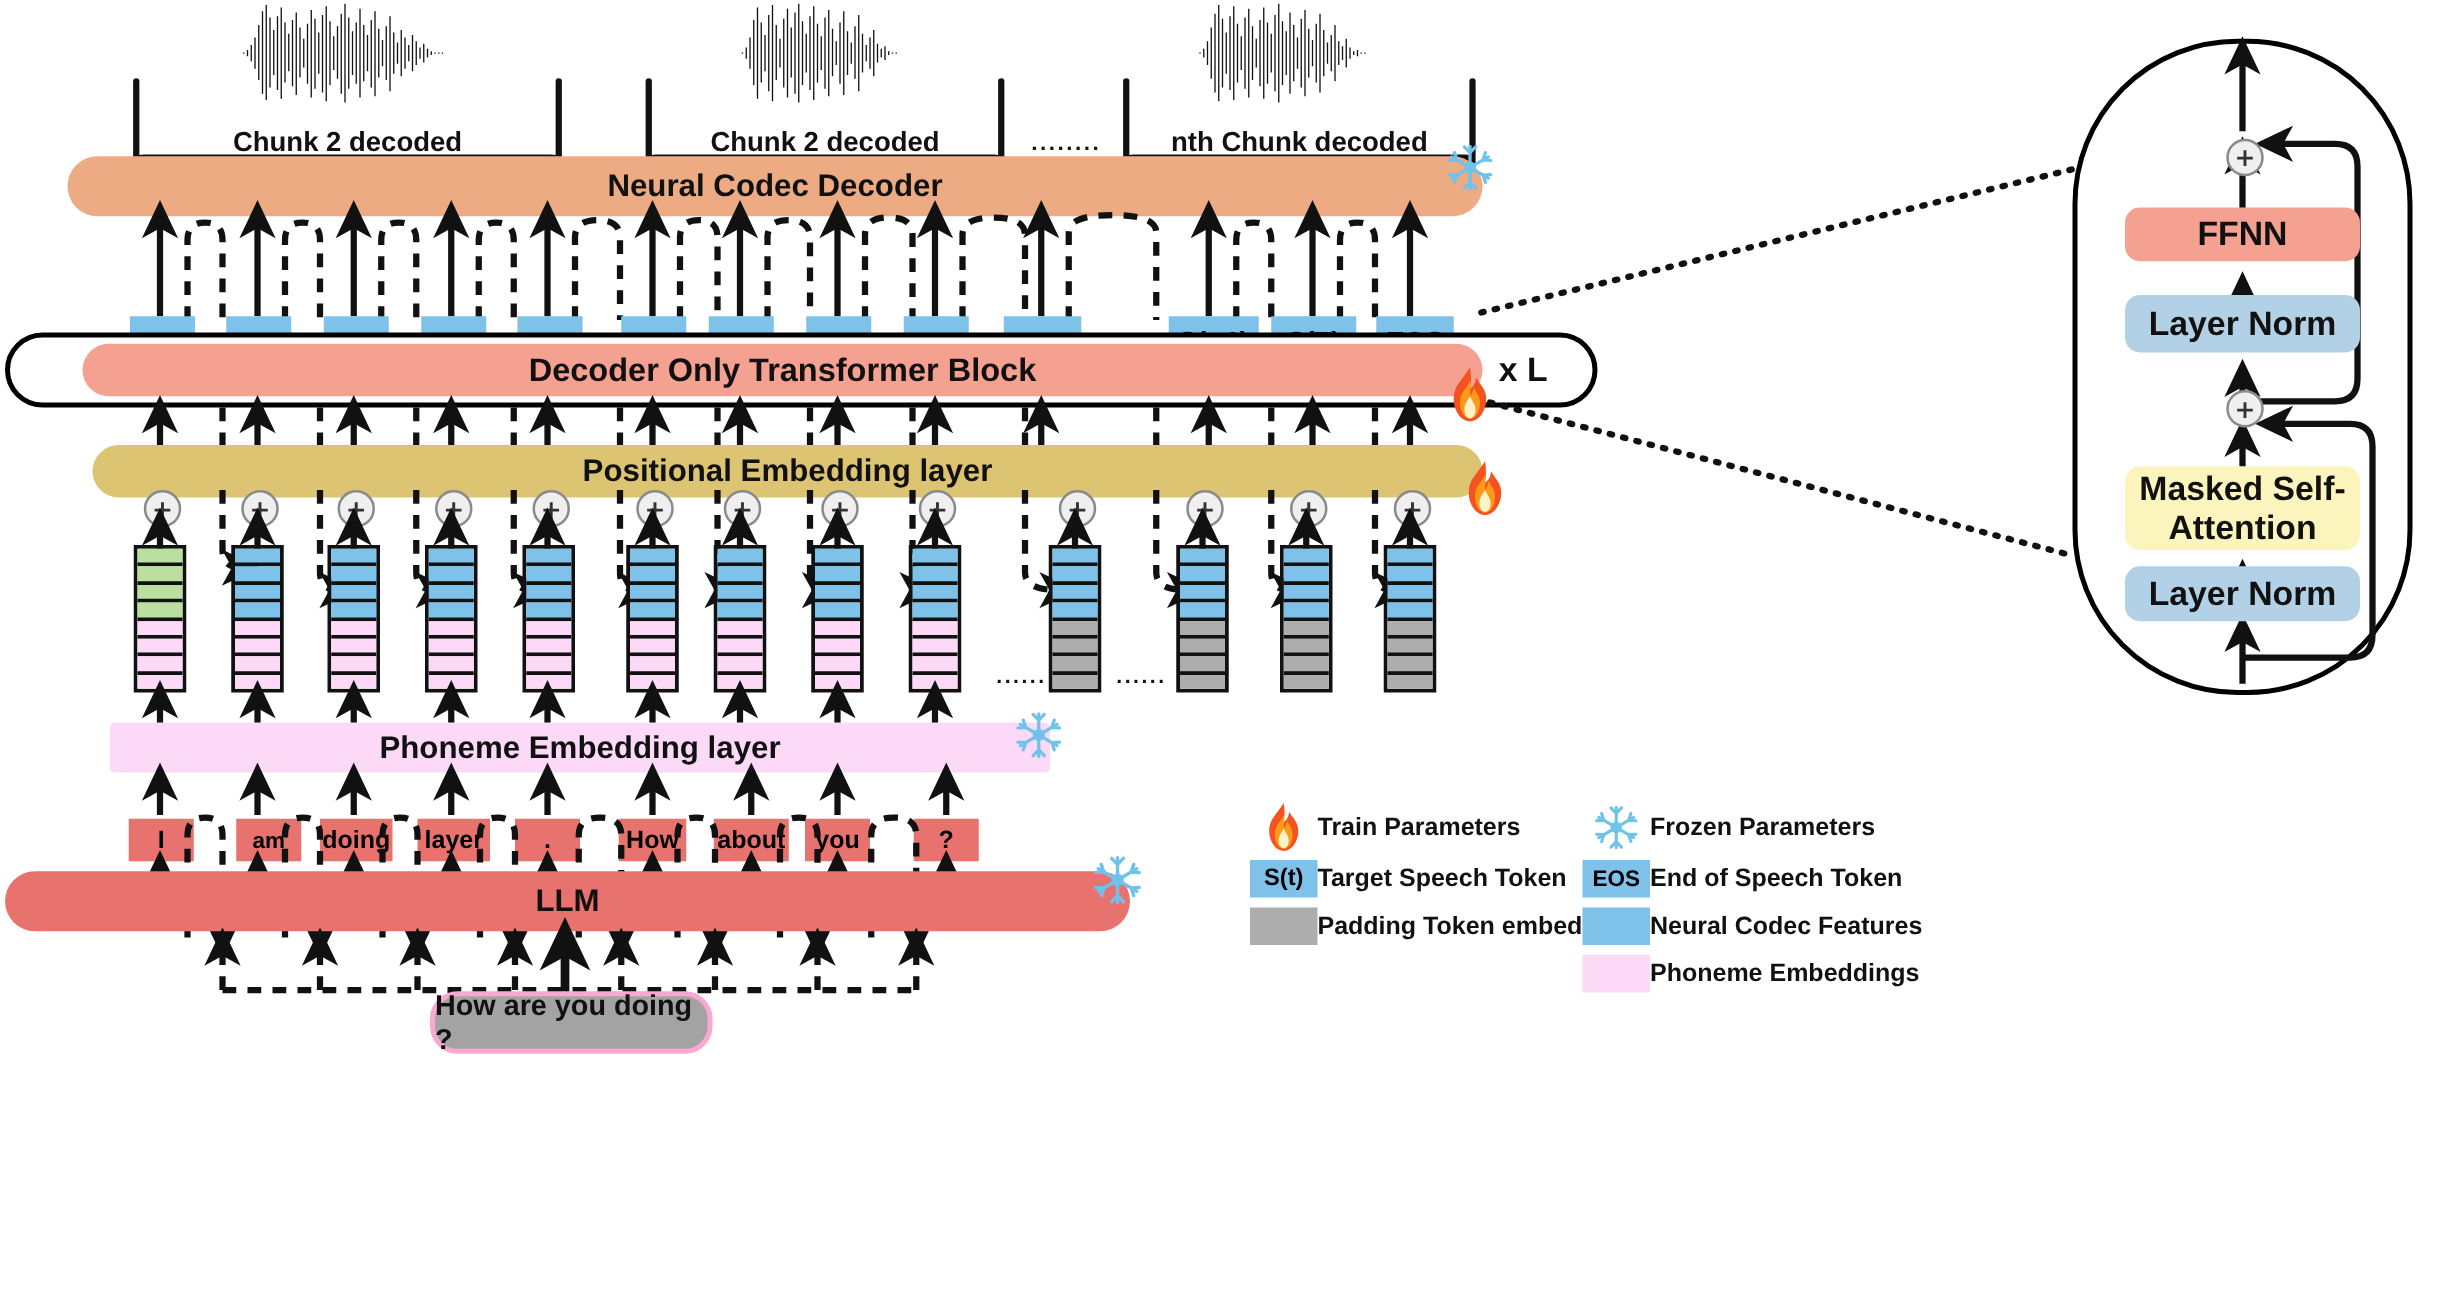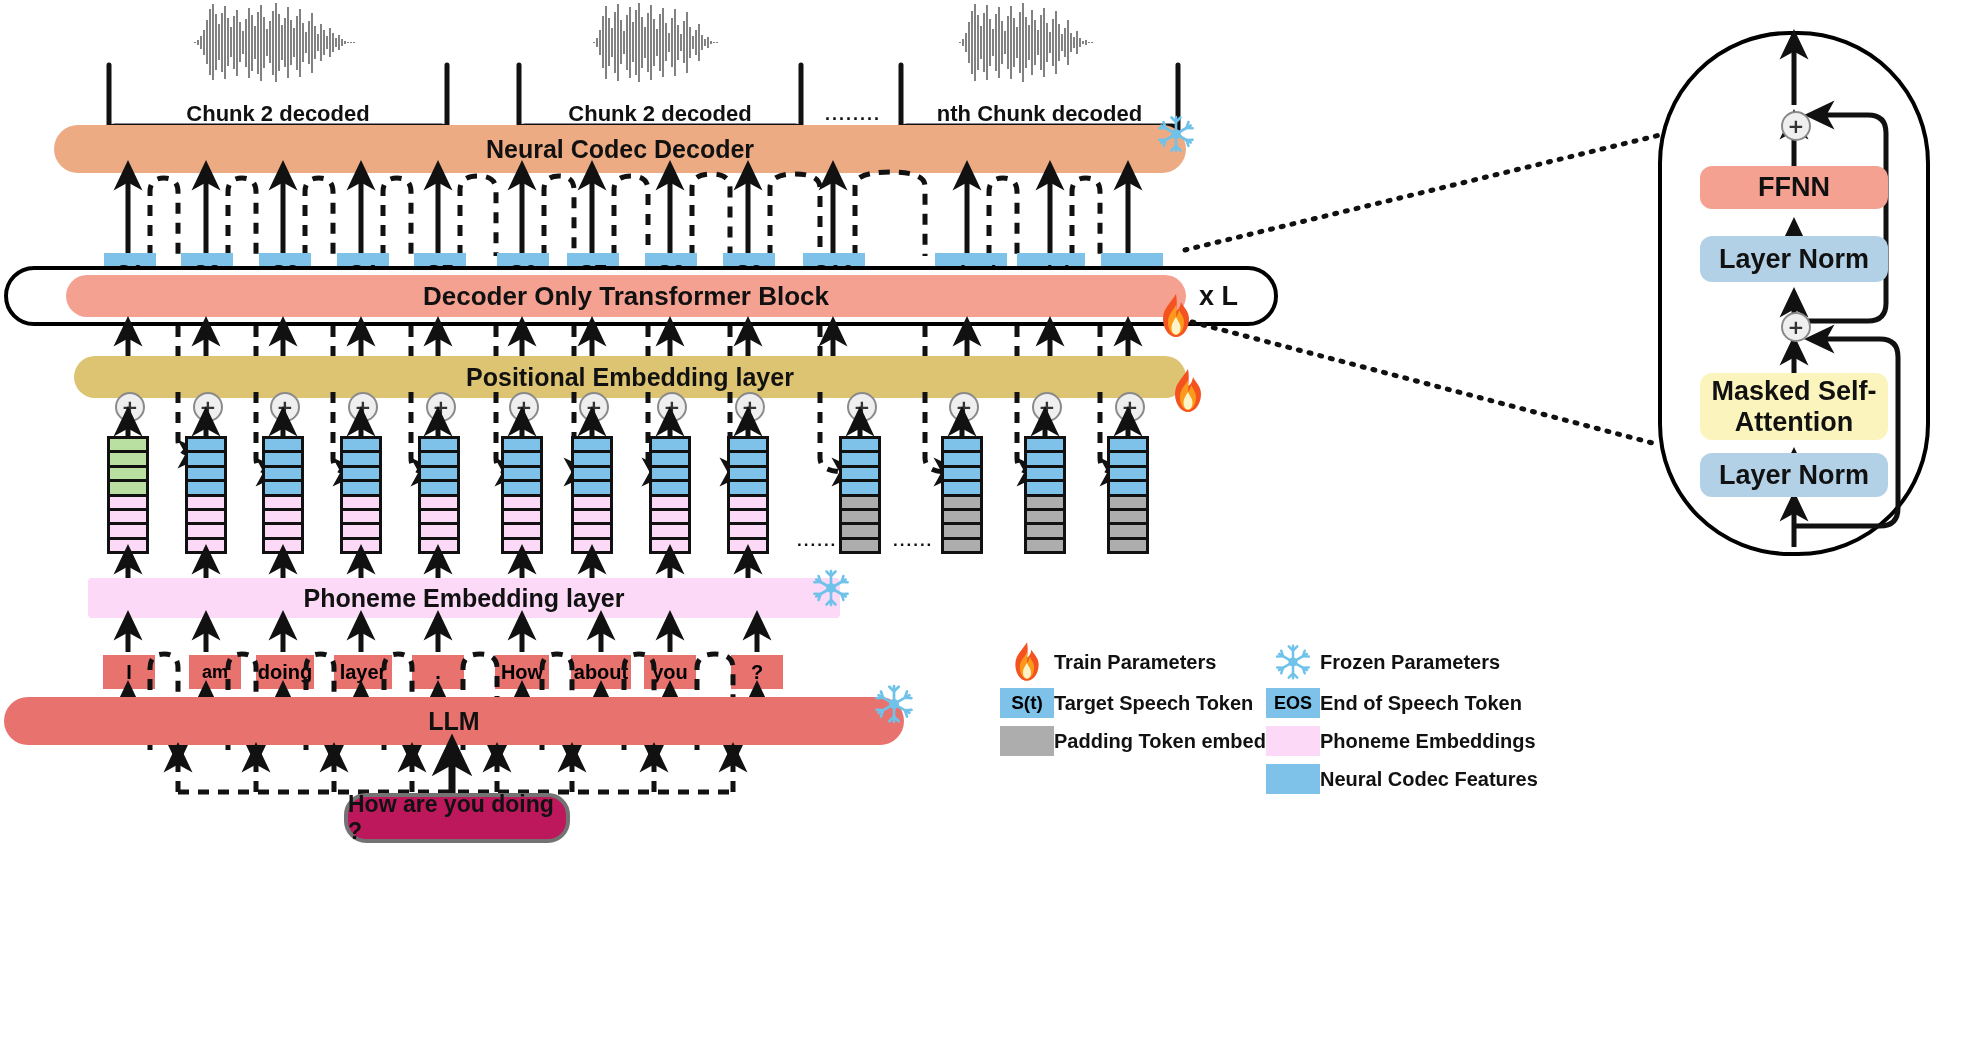--- a/index.html
+++ b/index.html
@@ -52,21 +52,21 @@
 
   svg{display:block;overflow:visible;}
 
   
   .dbox{border-radius:12px;display:flex;align-items:center;justify-content:center;
         text-align:center;font-weight:bold;color:#111;font-size:27px;line-height:1.12;}
   .d-ffnn{background:#f5a192;}
   .d-ln{background:#b3d1e6;}
   .d-att{background:#fbf5bd;}
 
-  .input-pill{border:4px solid #737373;border-radius:22px;background:#be185d;
+  .input-pill{border:4px solid #f9a8d4;border-radius:22px;background:#a3a3a3;
       display:flex;align-items:center;justify-content:center;
       font-weight:bold;font-size:23px;color:#111;}
 </style>
 </head>
 <body>
 
 <svg width="0" height="0" style="position:absolute">
   <defs>
     <marker id="ah" markerWidth="7" markerHeight="7" refX="3.2" refY="3.2" orient="auto" markerUnits="strokeWidth">
       <path d="M0.3,0.3 L6.4,3.2 L0.3,6.1 L1.9,3.2 Z" fill="#111"></path>
@@ -793,20 +793,20 @@
         </svg>
       </div>
     </div>
     <div class="legend-txt">Frozen Parameters</div>
   </div>
   <div class="legend-row">
     <div class="legend-sw" style="background:#7ec2ea;font-size:18px;">EOS</div>
     <div class="legend-txt">End of Speech Token</div>
   </div>
   <div class="legend-row">
+    <div class="legend-sw" style="background:#7ec2ea;"></div>
+    <div class="legend-txt">Neural Codec Features</div>
+  </div>
+  <div class="legend-row">
     <div class="legend-sw" style="background:#fbd9f7;"></div>
     <div class="legend-txt">Phoneme Embeddings</div>
   </div>
-  <div class="legend-row">
-    <div class="legend-sw" style="background:#7ec2ea;"></div>
-    <div class="legend-txt">Neural Codec Features</div>
-  </div>
 </div>
 
 </body></html>

